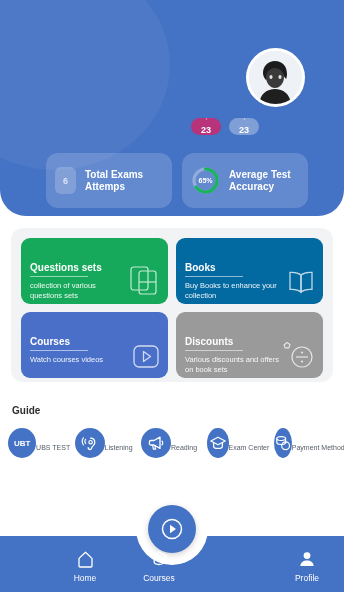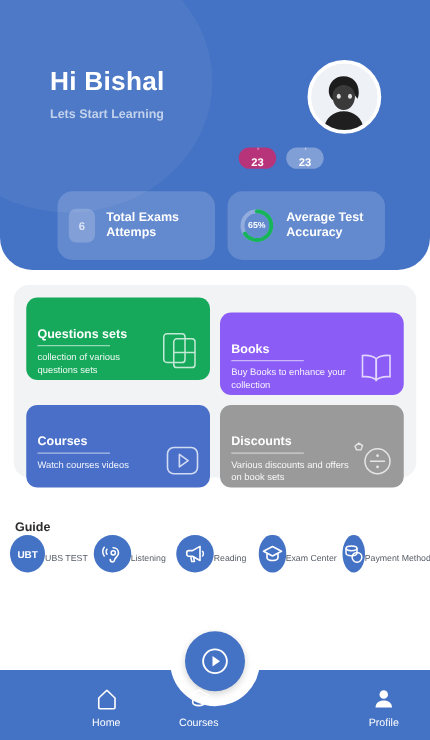--- a/index.html
+++ b/index.html
@@ -82,28 +82,28 @@
   .fcard-title { color:#ffffff; font-size:10px; font-weight:bold; }
   .fcard-rule {
     width:58px; height:1px; background:rgba(255,255,255,0.55); margin:3px 0 4px;
   }
   .fcard-desc {
     color:rgba(255,255,255,0.92); font-size:7.5px; line-height:10px; max-width:94px;
   }
   .fcard-icon { position:absolute; right:8px; bottom:8px; opacity:.75; }
   .fcard-icon svg { display:block; }
   .c-green { background:#17a95b; }
-  .c-pink  { background:#8b5cf6;margin-top:12px; }
+  .c-pink  { background:#0369a1; }
   .c-blue  { background:#4a6fc9; }
   .c-gray  { background:#9a9a9a; }
 
   
   .guide-title {
     position:absolute; left:12px; top:405px;
-    font-size:10px; font-weight:bold; color:#2d2d2d;margin-top:12px;
+    font-size:10px; font-weight:bold; color:#2d2d2d;
   }
   .guide-row {
     position:absolute; left:6px; top:428px; width:332px;
     display:flex; justify-content:space-around; align-items:flex-start;
   }
   .guide-item { display:flex; flex-direction:row; align-items:center; width:62px; }
   .guide-circle {
     width:30px; height:30px; border-radius:50%; background:#4472c4;
     display:flex; align-items:center; justify-content:center;
     color:#ffffff; font-size:8px; font-weight:bold;
@@ -139,24 +139,20 @@
   .nav-item.spacer { visibility:hidden; }
   .nav-item svg { display:block; }
   .nav-label { font-size:8.5px; color:#ffffff; }
 </style>
 </head>
 <body>
 
 <div class="header">
   <div class="header-wash"></div>
 
-  <div class="greeting">
-    <div class="greet-title">Hi Bishal</div>
-    <div class="greet-sub">Lets Start Learning</div>
-  </div>
 
   <div class="avatar">
     <svg width="53" height="53" viewBox="0 0 53 53">
       <rect width="53" height="53" fill="#eef1f5"></rect>
       <path d="M14 22c0-7 5-12 12-12s12 5 12 13c0 3-1 5-1 5l-3-4-2 3-4-3-5 3-3-2-3 4s-3-3-3-7z" fill="#1c1c1c"></path>
       <path d="M17 26c0-5 4-9 9-9s9 4 9 9c0 6-4 11-9 11s-9-5-9-11z" fill="#3a3a3a"></path>
       <path d="M10 53c1-10 8-15 16-15s15 5 16 15z" fill="#1f1f1f"></path>
       <ellipse cx="22" cy="26" rx="1.6" ry="2" fill="#fff" opacity=".85"></ellipse>
       <ellipse cx="31" cy="26" rx="1.6" ry="2" fill="#fff" opacity=".85"></ellipse>
     </svg>

